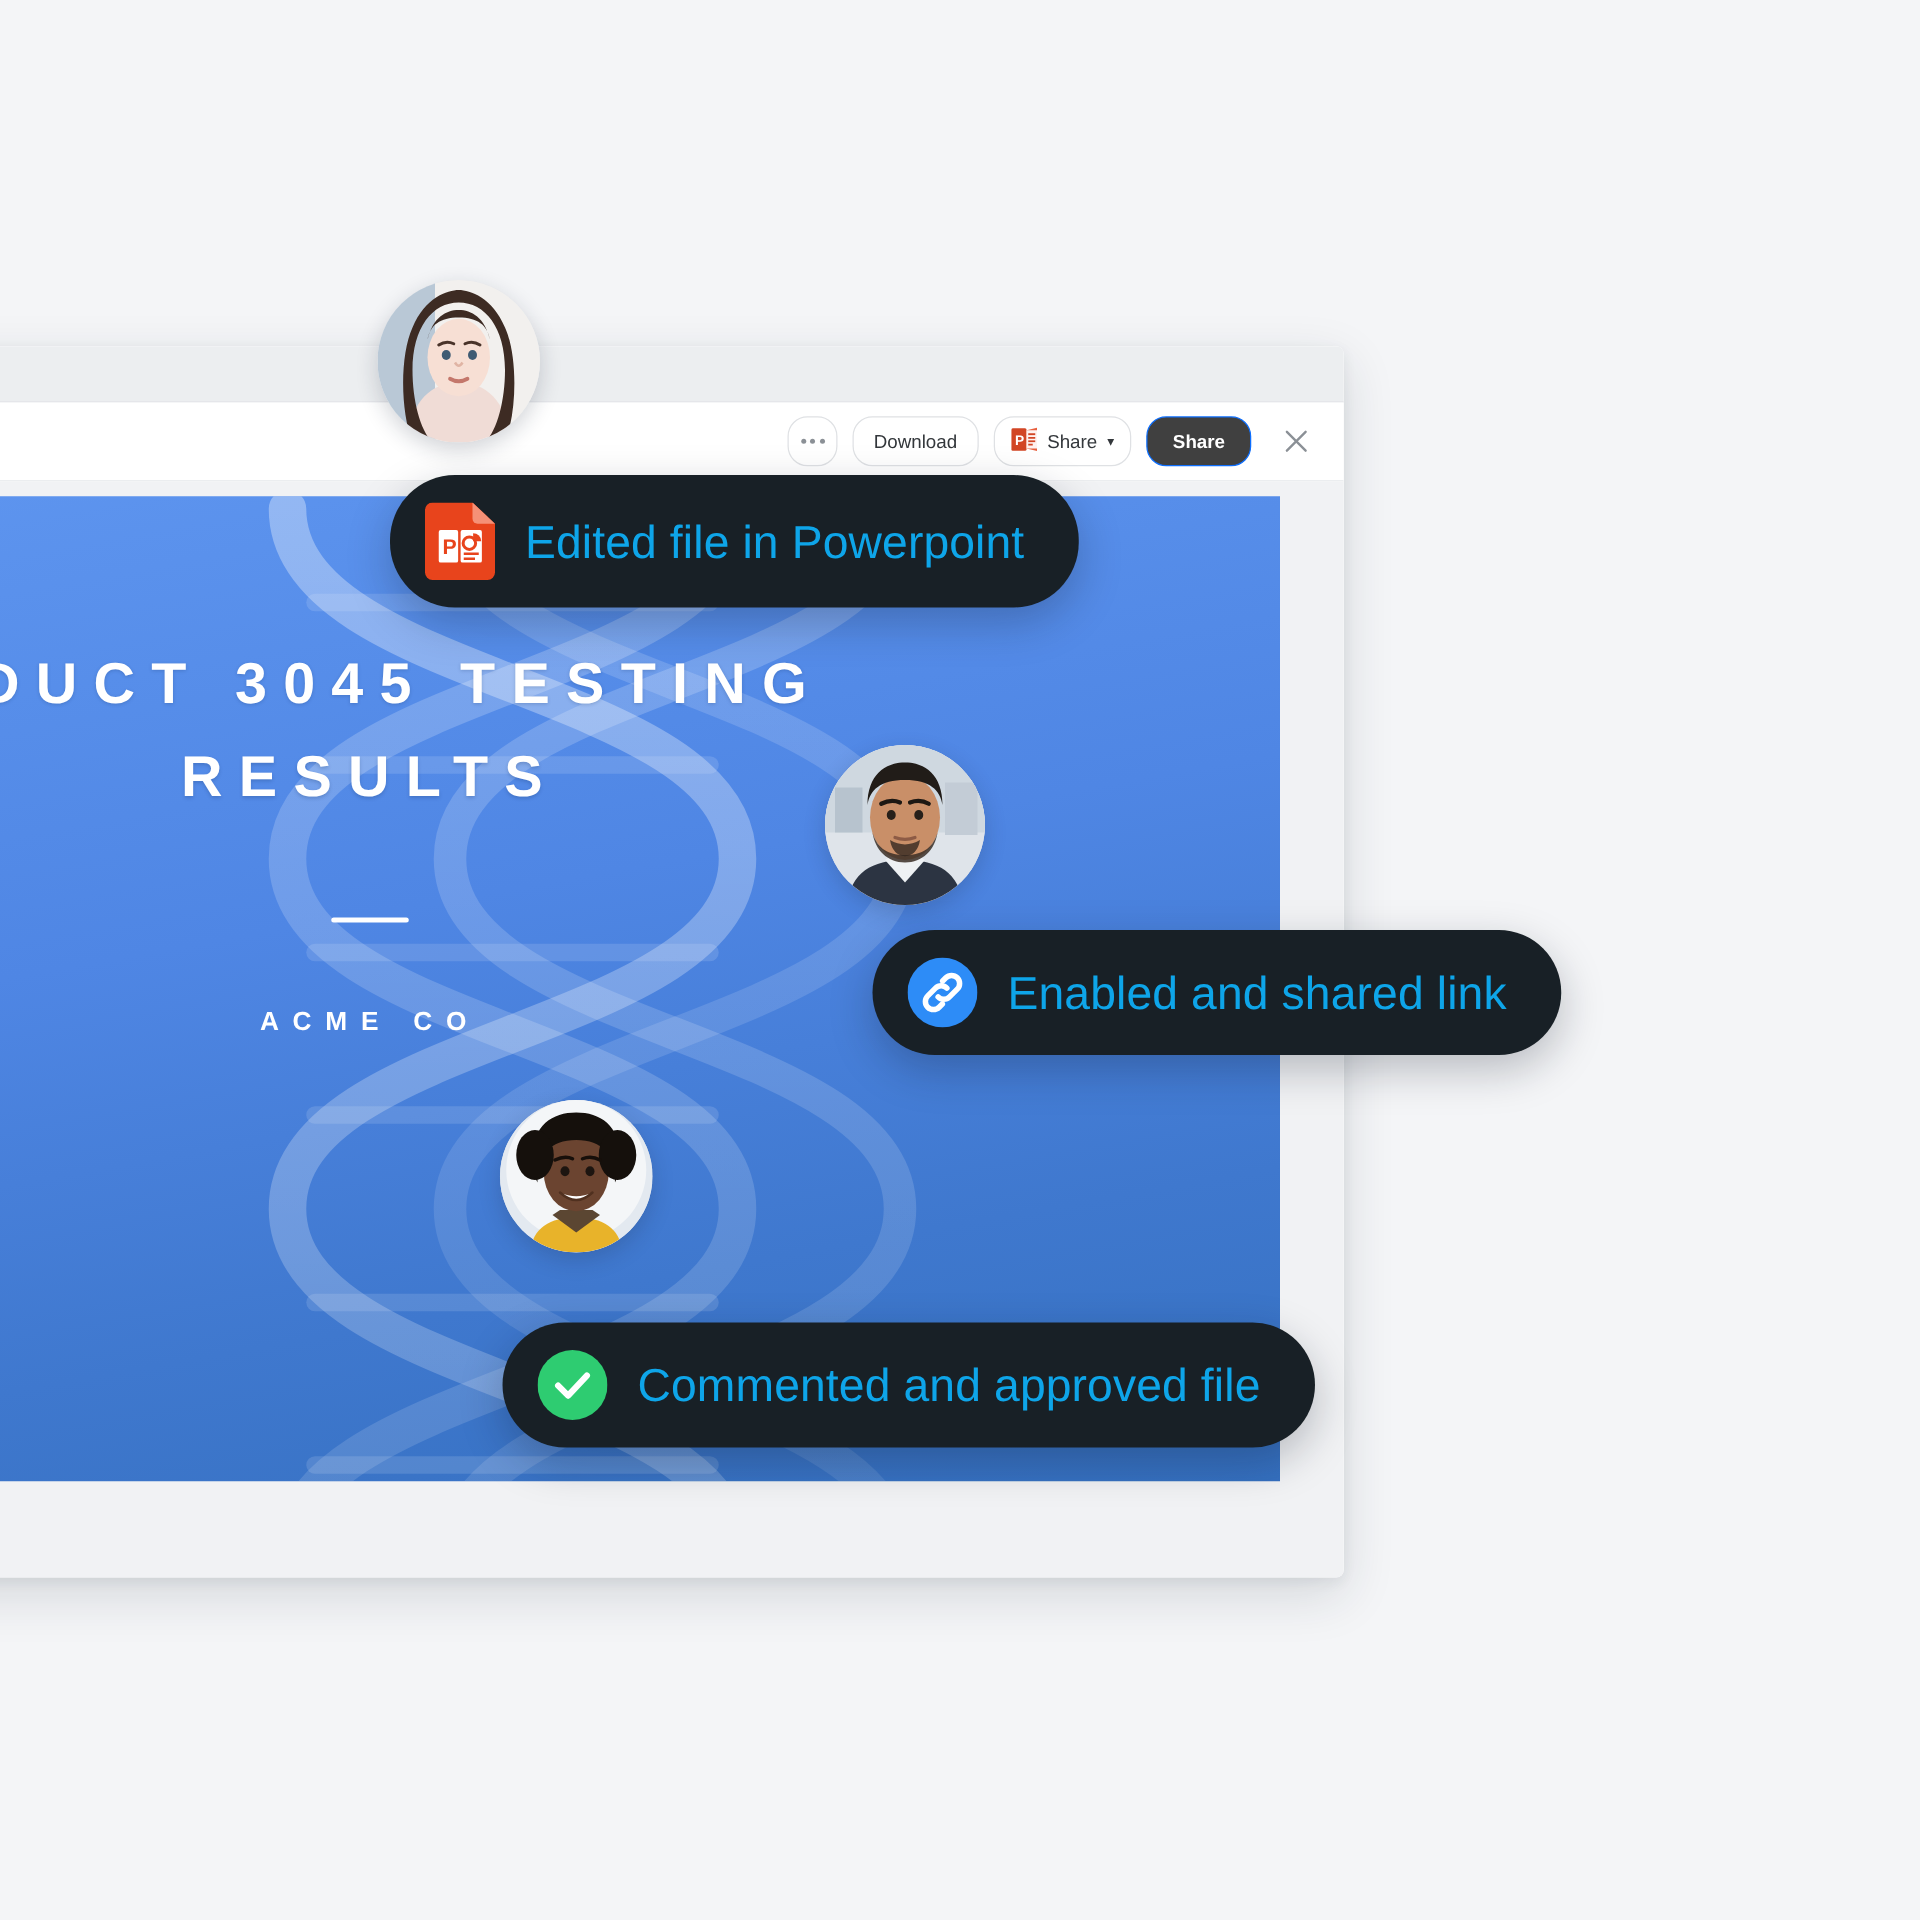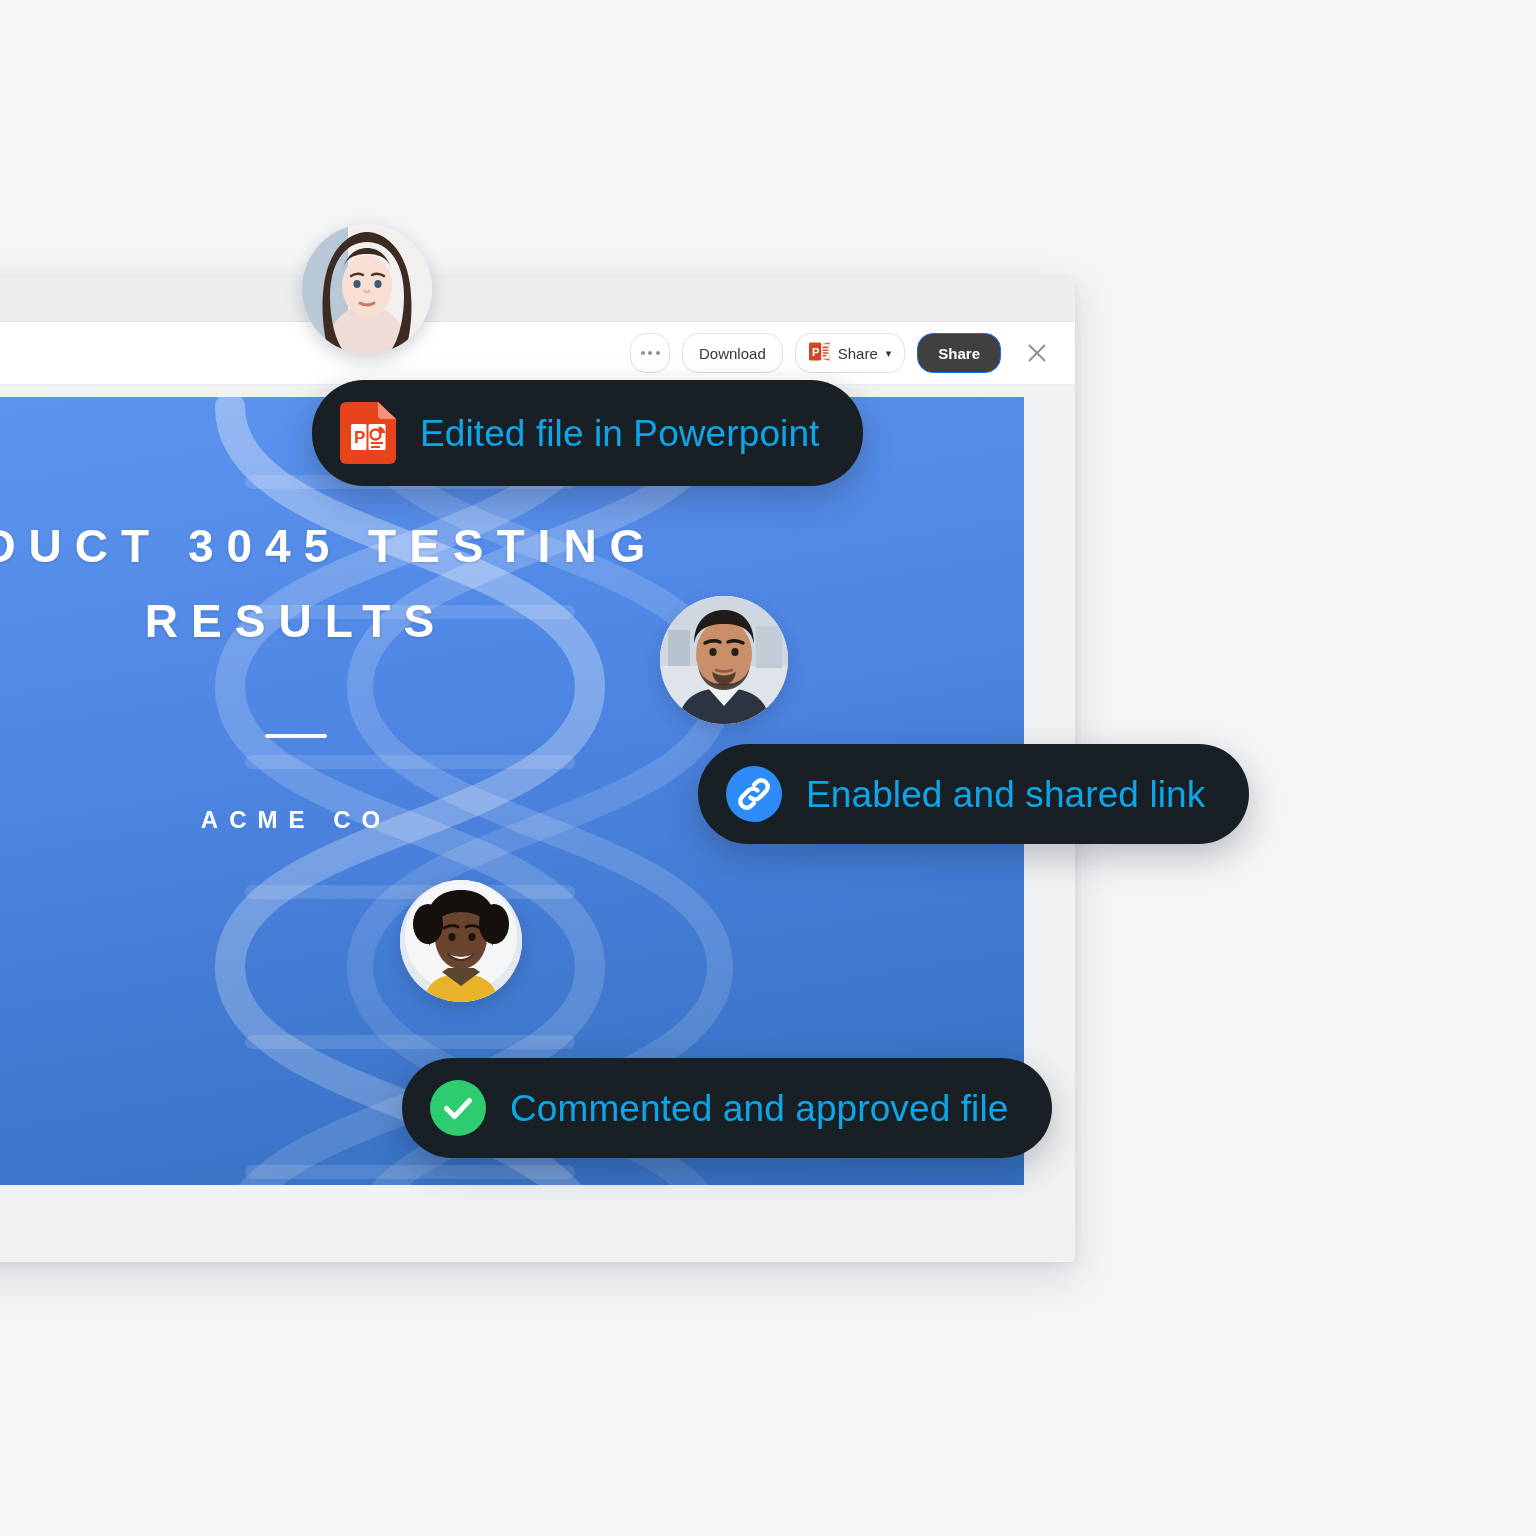--- a/index.html
+++ b/index.html
@@ -83,21 +83,21 @@
     text-align:center;line-height:1.62;
     text-shadow:0 1px 3px rgba(20,45,90,.22);
     white-space:nowrap;
     margin-left:-232px;
   }
   #slide-rule{
     width:62px;height:4px;background:#fff;border-radius:2px;
     margin:76px 0 0 -232px;
   }
   #slide-company{
-    color:#fff;font-size:24px;font-weight:600;letter-spacing:11px;
+    color:#fff;font-size:21px;font-weight:600;letter-spacing:11px;
     margin:68px 0 0 -232px;white-space:nowrap;
   }
 
   
   .avatar{
     position:absolute;border-radius:50%;overflow:hidden;
     box-shadow:0 6px 18px rgba(25,35,55,.20);
     background:#dfe3e8;
   }
   .avatar svg{display:block;width:100%;height:100%;}

